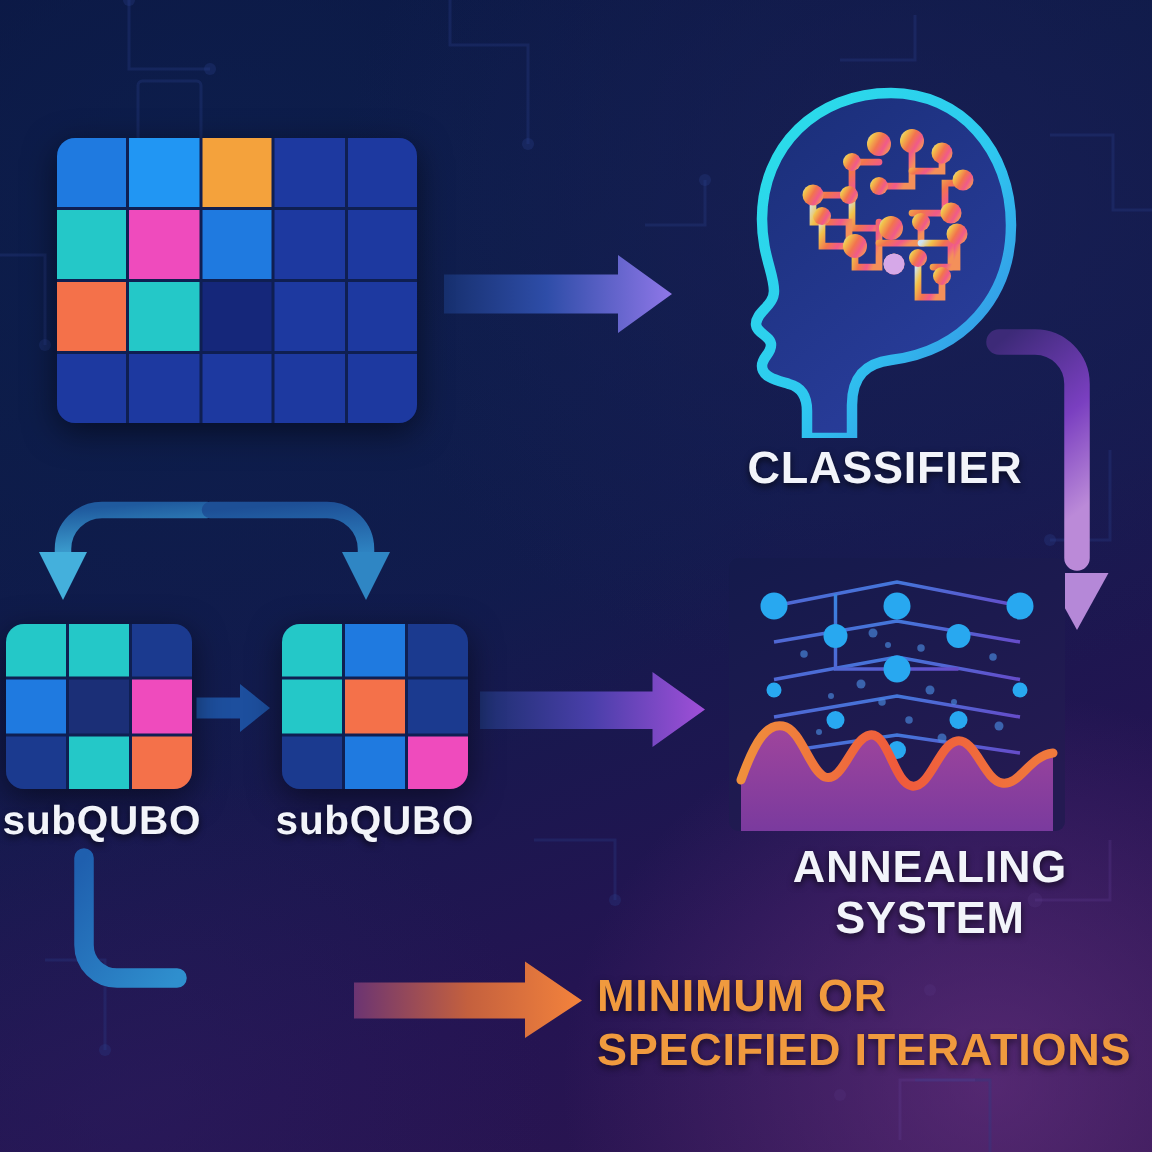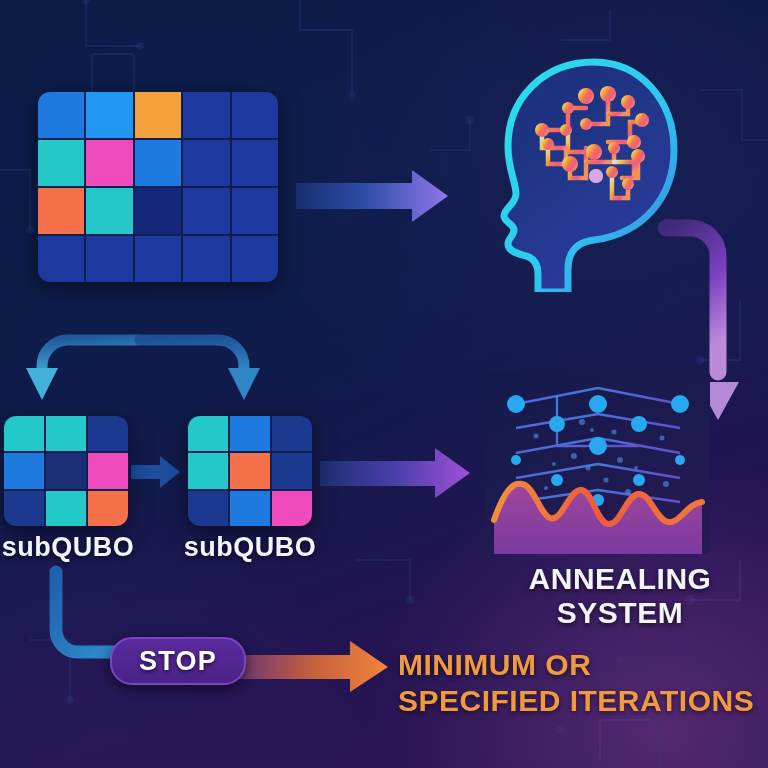--- a/index.html
+++ b/index.html
@@ -221,20 +221,21 @@
       <circle cx="88" cy="112" r="8"></circle>
         <circle cx="156" cy="104" r="7"></circle>
       <circle cx="130" cy="120" r="6"></circle>
         <circle cx="146" cy="132" r="6"></circle>
       <circle cx="114" cy="124" r="7"></circle>
         <circle cx="104" cy="72" r="6"></circle>
       <circle cx="66" cy="92" r="6"></circle>
     </g>
     <circle cx="114" cy="124" r="7" fill="#d6a8e8"></circle>
   </svg>
+  <div class="lbl" style="left:460px;top:296px;width:260px;font-size:30px;">CLASSIFIER</div>
 
   <div class="matrix" id="subqubo-1-matrix" style="left:4px;top:416px;width:124px;height:110px;
               grid-template-columns:repeat(3,1fr);grid-template-rows:repeat(3,1fr);">
       <div class="cell" style="background: rgb(36, 200, 200);"></div>
       <div class="cell" style="background: rgb(36, 200, 200);"></div>
       <div class="cell" style="background: rgb(27, 58, 143);"></div>
       <div class="cell" style="background: rgb(31, 122, 224);"></div>
       <div class="cell" style="background: rgb(27, 47, 119);"></div>
       <div class="cell" style="background: rgb(239, 75, 189);"></div>
       <div class="cell" style="background: rgb(27, 58, 143);"></div>
@@ -331,20 +332,17 @@
              C134 154 140 124 152 122 C164 120 170 148 182 150
              C194 152 200 132 216 130 V182 H8 Z" fill="url(#waveFill)"></path>
     <path d="M8 148 C18 120 26 110 36 112 C48 114 54 142 64 146
              C76 150 82 120 94 118 C106 116 110 150 122 152
              C134 154 140 124 152 122 C164 120 170 148 182 150
              C194 152 200 132 216 130" stroke="url(#waveLine)" stroke-width="6" fill="none" stroke-linecap="round"></path>
   </svg>
   <div class="lbl" style="left:470px;top:562px;width:300px;font-size:30px;line-height:1.12;">ANNEALING
 SYSTEM</div>
 
-  <div id="stopbtn" style="left:110px;top:637px;width:132px;height:44px;">
-    <span>STOP</span>
-  </div>
 
   <div class="lbl orange" style="left:398px;top:648px;width:360px;font-size:30px;text-align:left;">MINIMUM OR</div>
   <div class="lbl orange" style="left:398px;top:684px;width:370px;font-size:30px;text-align:left;">SPECIFIED ITERATIONS</div>
 
 </div>
 
 </body></html>

